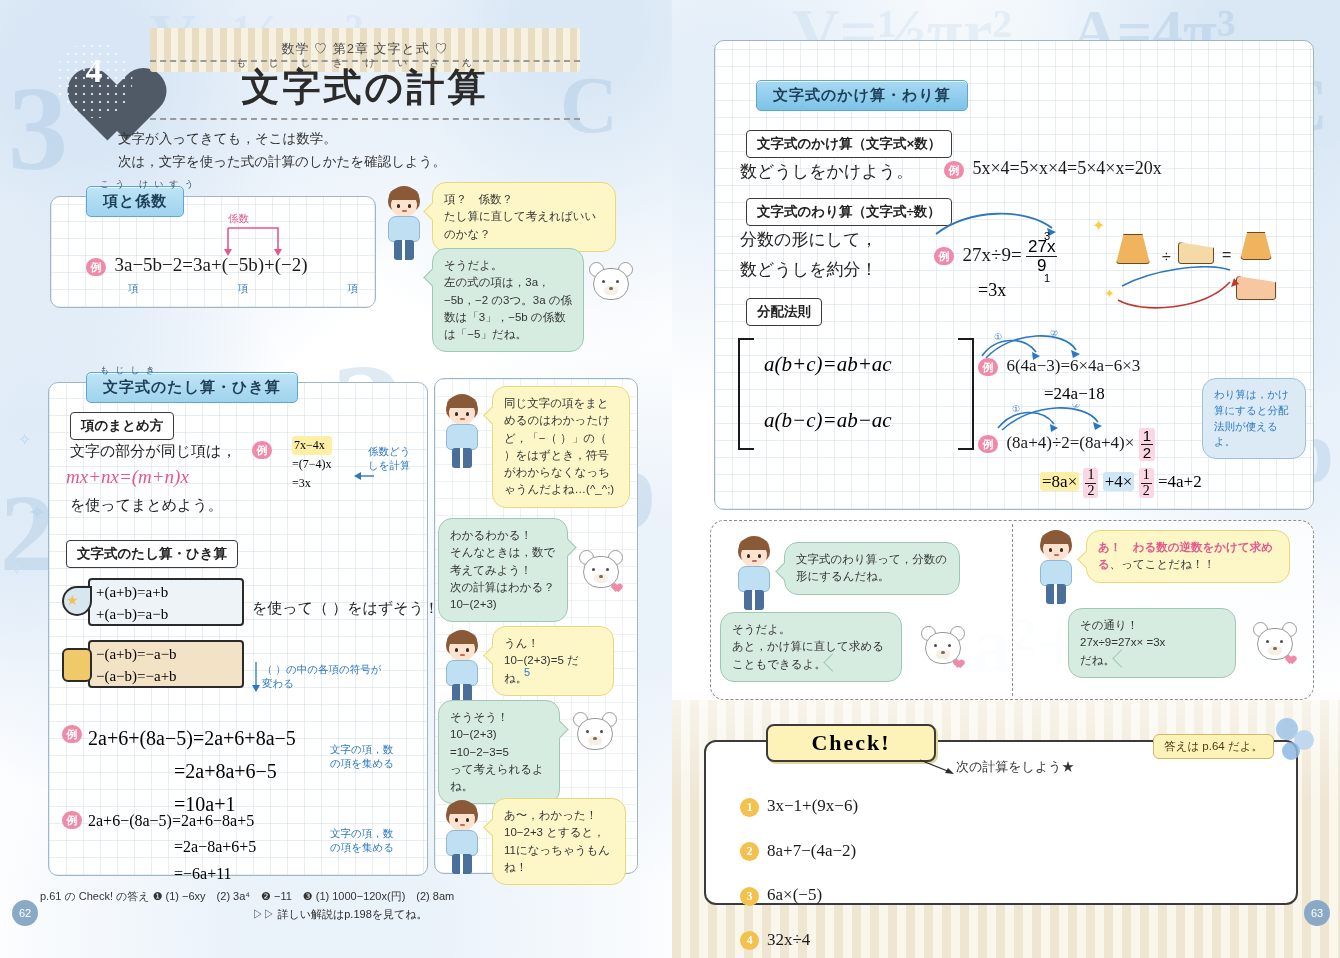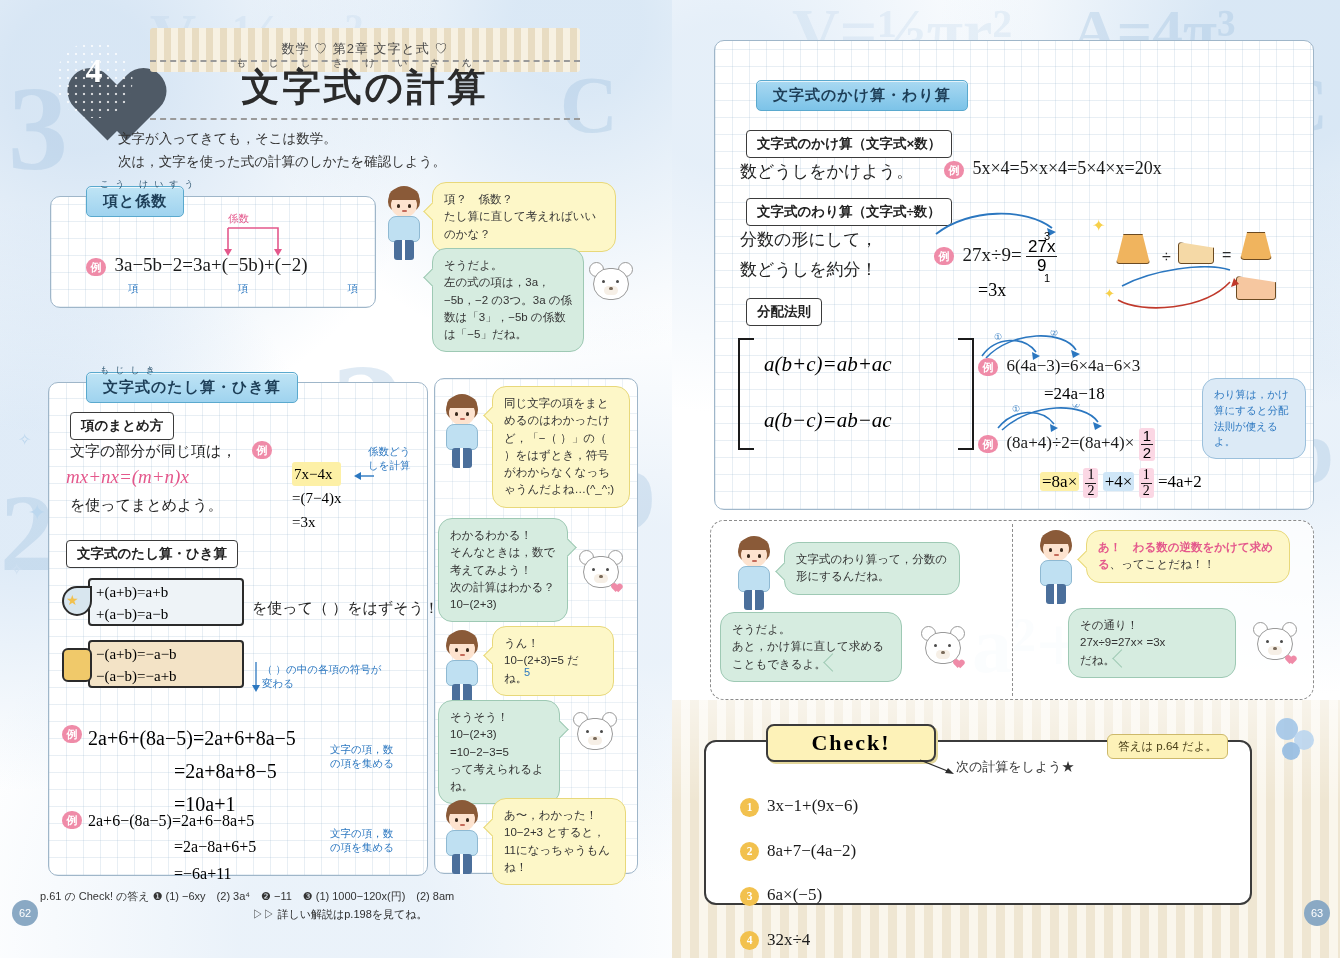--- a/index.html
+++ b/index.html
@@ -181,21 +181,21 @@
   .hl-b { background:#cfe6f7; border-radius:3px; padding:0 2px; }
   .hl-p { background:#fbd7e4; border-radius:3px; padding:0 2px; }
   .small-note { font-size:10.5px; color:#2b77c0; line-height:1.35; }
 
   .frac { display:inline-block; text-align:center; vertical-align:middle; font-size:13px; line-height:1.05; }
   .frac .n { display:block; border-bottom:1.4px solid #1b1b1b; padding:0 2px; }
   .frac .d { display:block; padding:0 2px; }
 
   
   .check-card {
-    position:absolute; left:32px; top:740px; width:548px; height:165px;
+    position:absolute; left:32px; top:740px; width:594px; height:165px;
     background:#fff; border:2px solid #3b3b3b; border-radius:12px;
   }
   .check-title {
     position:absolute; left:60px; top:-18px; width:170px; height:38px;
     background:#fdf2b8; border:2px solid #3b3b3b; border-radius:8px;
     text-align:center; line-height:34px; font-size:22px; font-weight:bold; letter-spacing:2px;
     font-family:"Liberation Serif", serif;
     box-shadow:2px 2px 0 #e3d79b;
   }
   .ans-tag {
@@ -310,21 +310,21 @@
 
     <div class="subhead" style="left:70px; top:412px;">項のまとめ方</div>
 
     <div style="position:absolute; left:70px; top:442px; font-size:15px; color:#222;">文字の部分が同じ項は，</div>
     <div style="position:absolute; left:66px; top:466px; font-size:19px; color:#e4588c; font-family:'Liberation Serif',serif; font-style:italic;">mx+nx=(m+n)x</div>
     <div style="position:absolute; left:70px; top:496px; font-size:15px; color:#222;">を使ってまとめよう。</div>
 
     <div style="position:absolute; left:252px; top:440px;">
       <span class="ex-badge">例</span>
     </div>
-    <div style="position:absolute; left:292px; top:462px; font-family:'Liberation Serif',serif; font-size:15px; line-height:1.6;">
+    <div style="position:absolute; left:292px; top:436px; font-family:'Liberation Serif',serif; font-size:12px; line-height:1.6;">
       <div class="hl-y">7x−4x</div>
       <div>=(7−4)x</div>
       <div>=3x</div>
     </div>
     <div class="small-note" style="position:absolute; left:368px; top:444px; width:46px;">係数どうしを計算</div>
     <svg class="arrow-svg" style="left:352px; top:462px;" width="24" height="20">
       <path d="M22 14 L6 14" stroke="#2b77c0" stroke-width="1.4" fill="none"></path>
       <path d="M2 14 l7 -4 l0 8 z" fill="#2b77c0"></path>
     </svg>
 
@@ -350,21 +350,21 @@
       <path d="M10 2 L10 28" stroke="#2b77c0" stroke-width="1.3" fill="none"></path>
       <path d="M10 32 l-4 -7 l8 0 z" fill="#2b77c0"></path>
     </svg>
     <div class="small-note" style="position:absolute; left:262px; top:662px; width:120px;">（ ）の中の各項の符号が変わる</div>
 
     <div style="position:absolute; left:62px; top:724px;">
       <span class="ex-badge">例</span>
     </div>
     <div style="position:absolute; left:88px; top:722px; font-family:'Liberation Serif',serif; font-size:20px; line-height:1.65;">
       <div>2a+6+(8a−5)=2a+6+8a−5</div>
-      <div style="padding-left:86px;">=2a+8a+8−5</div>
+      <div style="padding-left:86px;">=2a+8a+6−5</div>
       <div style="padding-left:86px;">=10a+1</div>
     </div>
     <div class="small-note" style="position:absolute; left:330px; top:742px; width:70px;">文字の項，数の項を集める</div>
 
     <div style="position:absolute; left:62px; top:810px;">
       <span class="ex-badge">例</span>
     </div>
     <div style="position:absolute; left:88px; top:808px; font-family:'Liberation Serif',serif; font-size:16px; line-height:1.65;">
       <div>2a+6−(8a−5)=2a+6−8a+5</div>
       <div style="padding-left:86px;">=2a−8a+6+5</div>

